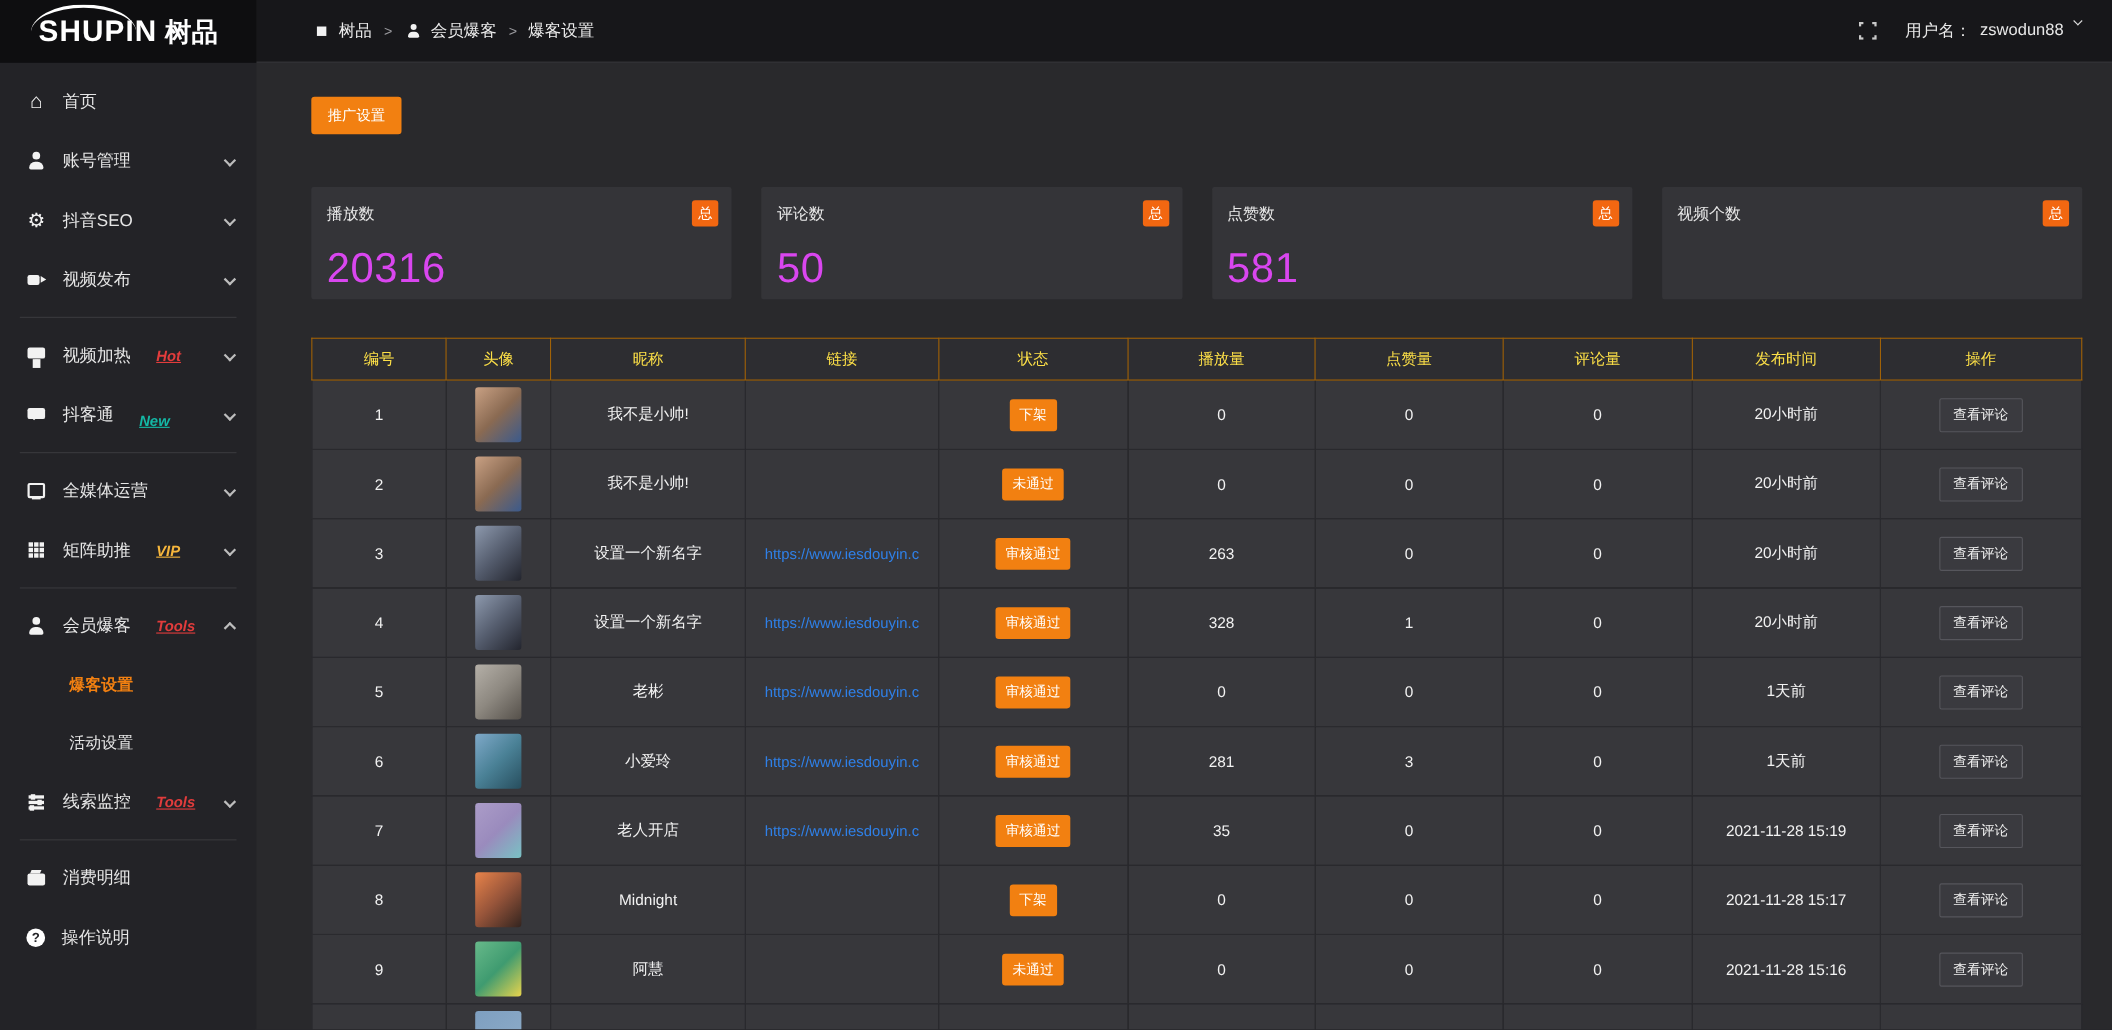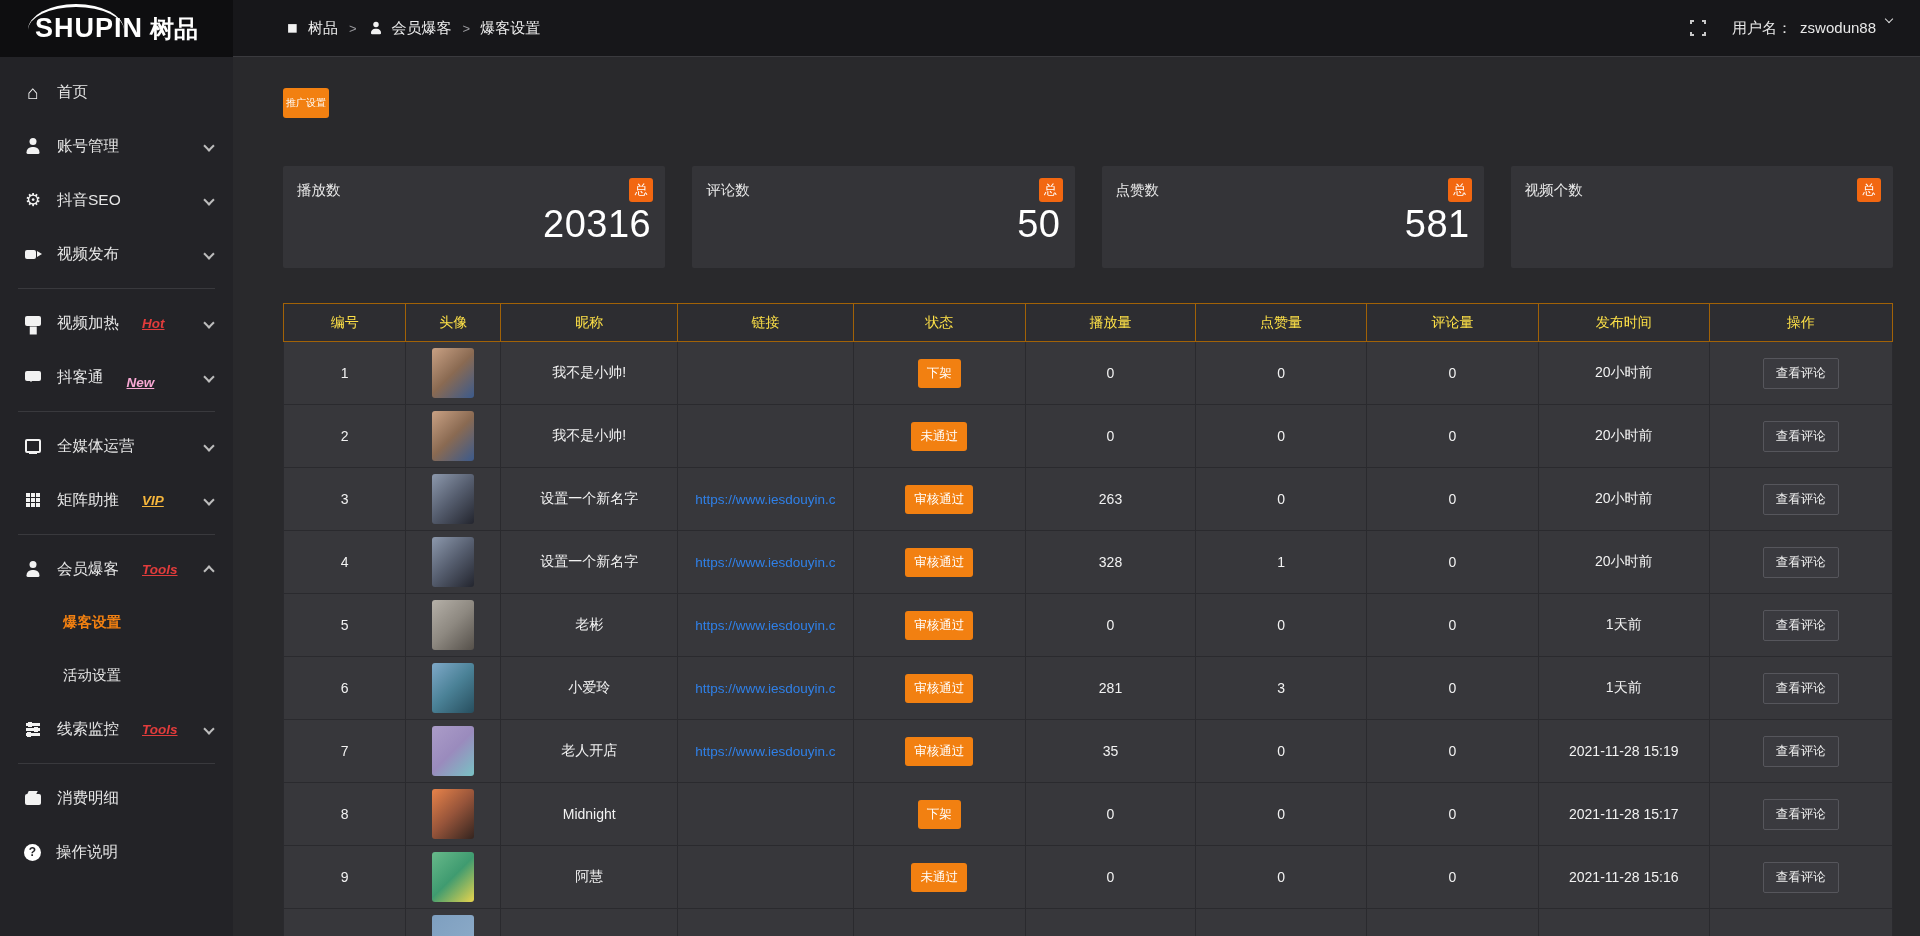--- a/index.html
+++ b/index.html
@@ -62,25 +62,25 @@
   [data-icon="sliders-icon"]::before{content:"";position:absolute;left:2px;right:2px;top:3px;height:2.5px;background:currentColor;box-shadow:0 5px 0 currentColor,0 10px 0 currentColor;}
   [data-icon="sliders-icon"]::after{content:"";position:absolute;top:2px;left:4px;width:4px;height:4.5px;background:currentColor;box-shadow:6px 5px 0 currentColor,-1px 10px 0 currentColor;}
   [data-icon="wallet-icon"]::before{content:"";position:absolute;top:5px;left:1px;right:1px;bottom:2px;background:currentColor;border-radius:2px;}
   [data-icon="wallet-icon"]::after{content:"";position:absolute;top:2px;left:4px;width:9px;height:3px;background:currentColor;transform:skewX(-25deg);}
   [data-icon="help-icon"]{background:#fff;border-radius:50%;width:17px;height:17px;color:#232327;}
   [data-icon="help-icon"]::before{content:"?";font-weight:700;font-size:12px;}
   [data-icon="square-icon"]::before{content:"";width:11px;height:11px;background:currentColor;}
 
   
   main{padding:0 27px 0 50px;overflow:hidden;}
-  .promo{margin-top:31px;background:var(--accent);color:#fff;border:none;border-radius:3px;font-size:10px;padding:8px 3px;cursor:pointer;display:block;}
+  .promo{margin-top:31px;background:var(--accent);color:#fff;border:none;border-radius:3px;font-size:13px;padding:8px 15px;cursor:pointer;display:block;}
   .cards{margin-top:48px;display:grid;grid-template-columns:repeat(4,1fr);gap:27px;}
   .stat-card{position:relative;background:#343438;height:102px;padding:15px 14px;border-radius:2px;}
   .stat-label{color:#e8e8e8;font-size:14.5px;}
-  .stat-value{color:#ffffff;font-size:38px;font-weight:300;margin-top:3px;letter-spacing:.5px;text-align:right;}
+  .stat-value{color:#d946ef;font-size:38px;font-weight:300;margin-top:19px;letter-spacing:.5px;}
   .stat-badge{position:absolute;top:12px;right:12px;width:24px;height:24px;background:var(--badge);color:#fff;font-size:13px;border-radius:3px;display:flex;align-items:center;justify-content:center;}
 
   table{margin-top:35px;width:100%;border-collapse:collapse;table-layout:fixed;}
   th{background:#2d2d31;height:38px;font-weight:400;font-size:14px;color:#fde047;border:1px solid #a16207;}
   td{background:#37373b;height:63px;text-align:center;vertical-align:middle;font-size:14px;color:#f2f2f2;border:1px solid #2a2a2e;overflow:hidden;}
   .avatar{width:42px;height:50px;border-radius:3px;margin:0 auto;}
   .link{color:var(--link);text-decoration:none;font-size:13.5px;display:block;white-space:nowrap;overflow:hidden;padding:0 6px;}
   .status-chip{display:inline-block;background:var(--accent);color:#fff;font-size:12.5px;padding:6px 9px;border-radius:3px;border:none;cursor:pointer;white-space:nowrap;}
   .ghost-btn{background:#3a3a3f;border:1px solid #56565c;color:#f0f0f0;font-size:12.5px;padding:6px 12px;border-radius:2px;cursor:pointer;white-space:nowrap;}
 </style>
@@ -149,21 +149,21 @@
     <div class="sdivider"></div>
     <div class="side-item">
     <span class="icon" data-icon="screen-icon"></span>
     <span class="lbl">视频加热</span>
     <span class="badge" style="color: rgb(226, 60, 60);">Hot</span>
     <span class="chev" data-dir="down"></span>
   </div>
     <div class="side-item">
     <span class="icon" data-icon="chat-icon"></span>
     <span class="lbl">抖客通</span>
-    <span class="badge" style="color: #f9a8d4; margin-top: 11px;">New</span>
+    <span class="badge" style="color: #14b8a6; margin-top: 11px;">New</span>
     <span class="chev" data-dir="down"></span>
   </div>
     <div class="sdivider"></div>
     <div class="side-item">
     <span class="icon" data-icon="monitor-icon"></span>
     <span class="lbl">全媒体运营</span>
 
     <span class="chev" data-dir="down"></span>
   </div>
     <div class="side-item">

